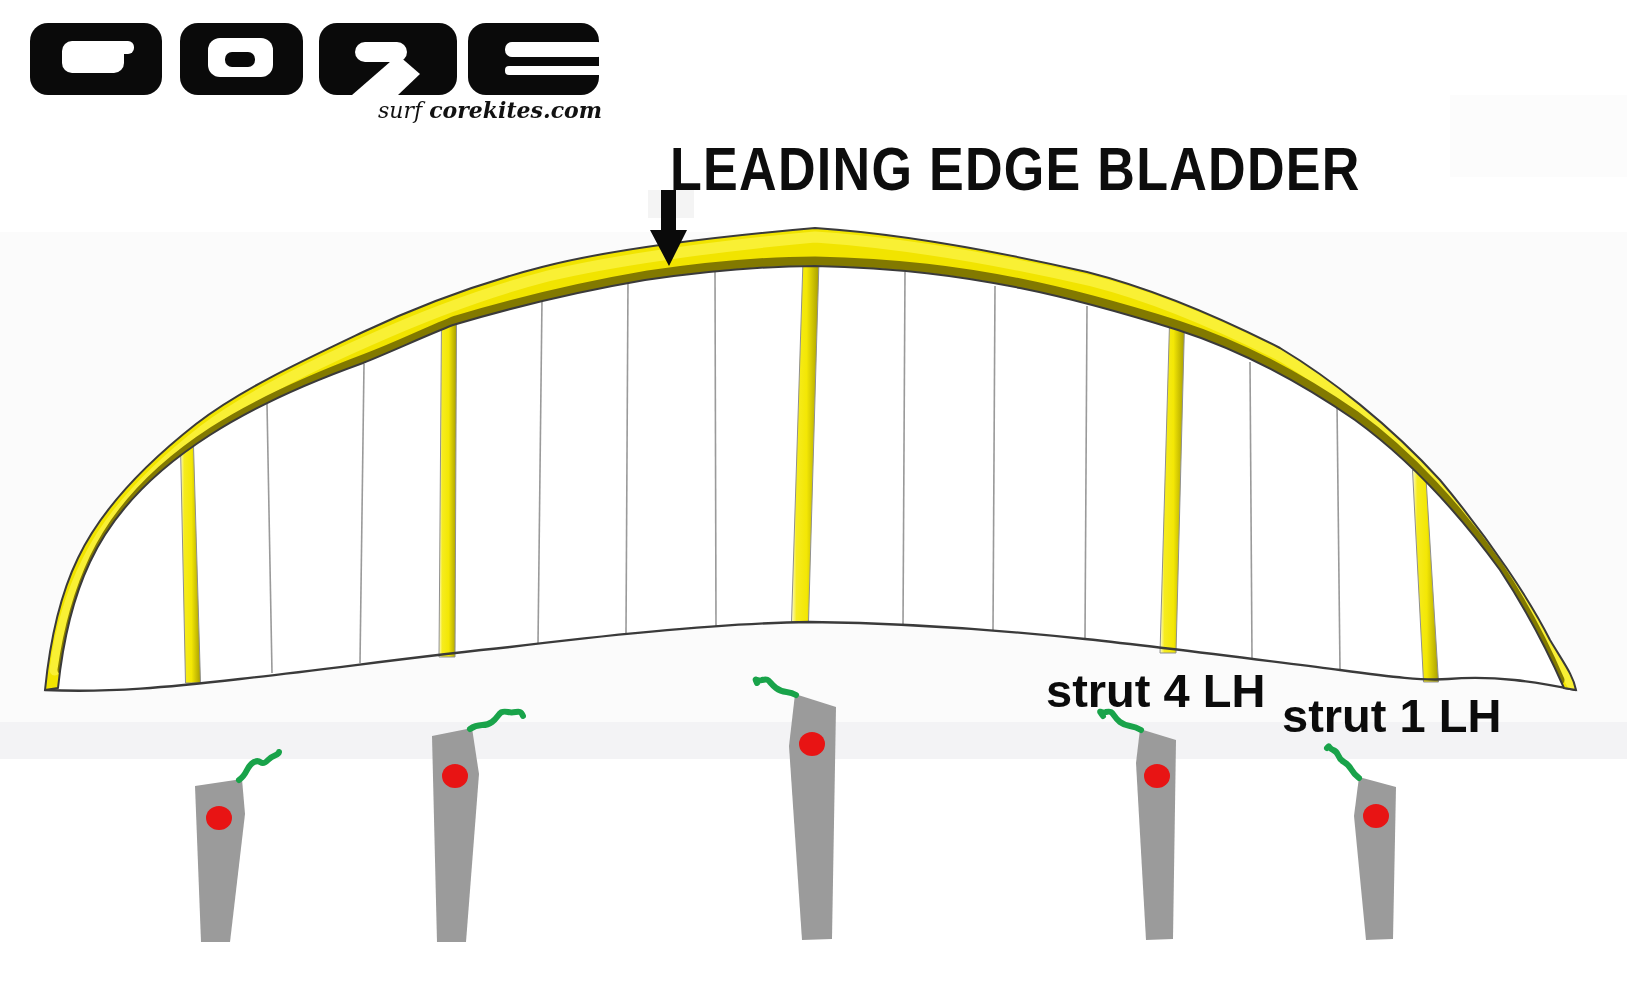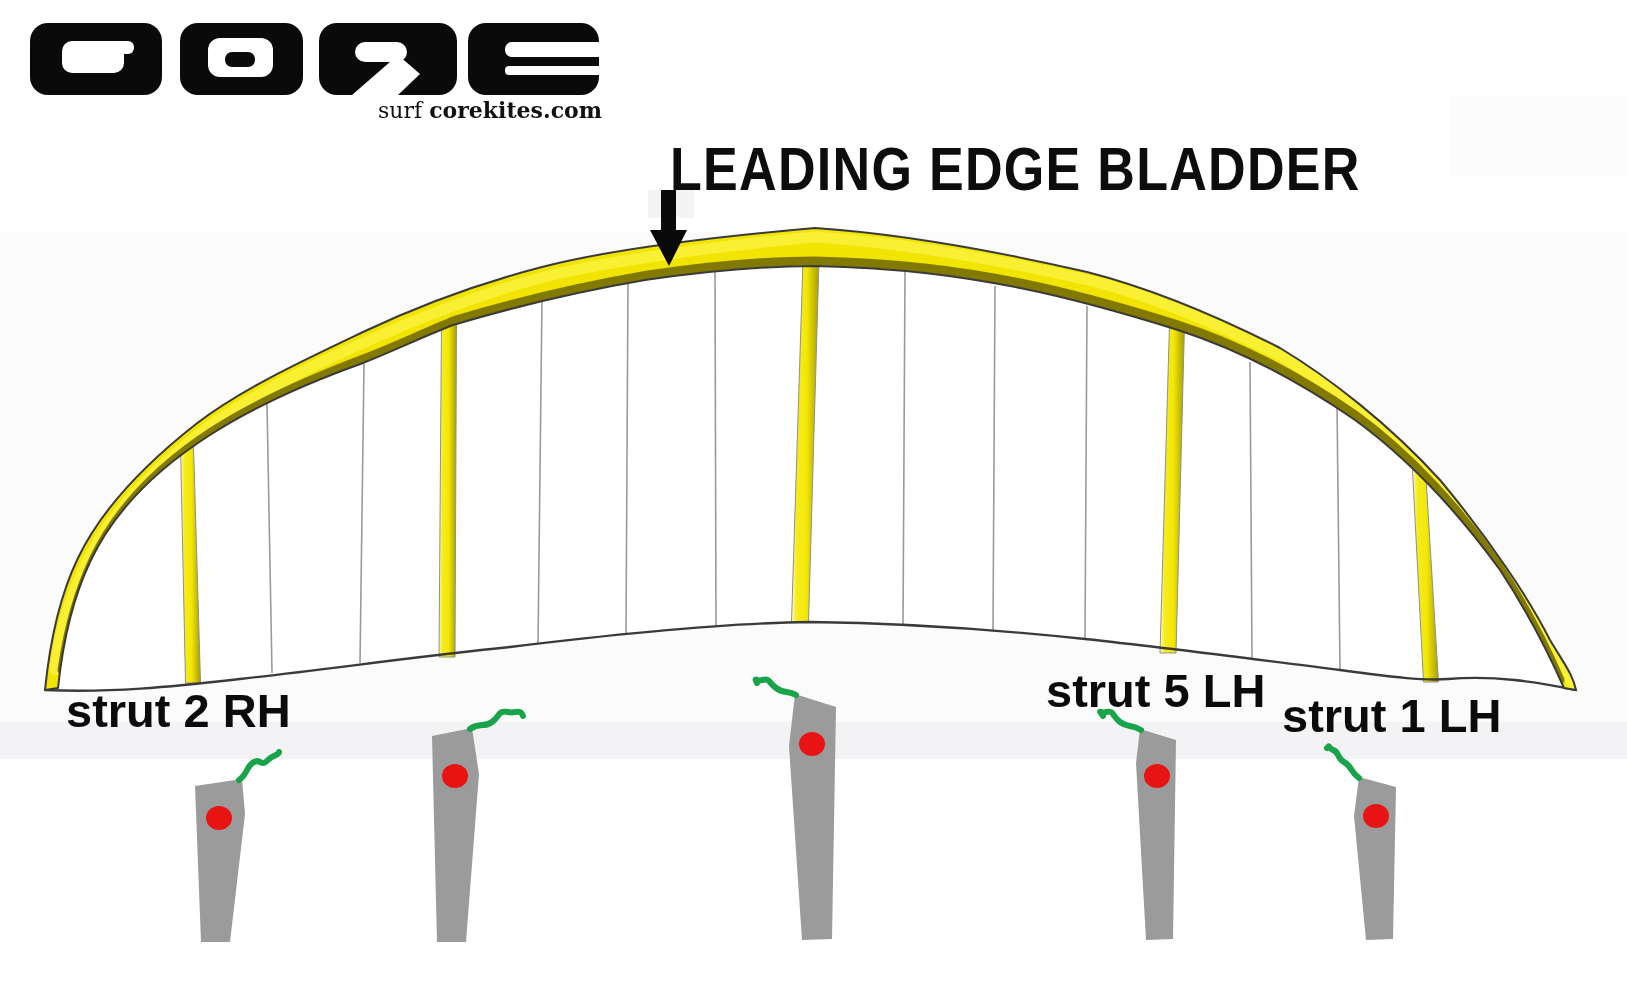--- a/index.html
+++ b/index.html
@@ -6,21 +6,21 @@
   body{width:1627px;height:992px;position:relative;overflow:hidden;
        font-family:"Liberation Sans",sans-serif;}
   #stage{position:absolute;left:0;top:0;width:1627px;height:992px;}
   svg{position:absolute;left:0;top:0;display:block;}
   .lbl{position:absolute;color:#0b0b0b;font-weight:bold;font-size:47px;
        line-height:1;white-space:nowrap;}
   .title{position:absolute;color:#0d0d0d;font-weight:800;font-size:62px;
        line-height:1;white-space:nowrap;letter-spacing:1.5px;
        transform:scaleX(0.84);transform-origin:0 0;}
   .tagline{position:absolute;left:340px;top:98px;width:262px;text-align:right;
-       font-family:"DejaVu Serif","Liberation Serif",serif;
+       font-family:"DejaVu Serif","Liberation Serif",serif;font-style:italic;
        font-size:22px;color:#111;line-height:1.1;white-space:nowrap;}
   .tagline b{font-weight:bold;}
 </style>
 </head>
 <body>
 
 <div id="stage">
 
 <svg width="1627" height="992" viewBox="0 0 1627 992" aria-label="LEADING EDGE BLADDER">
   <defs>
@@ -127,21 +127,20 @@
       <rect x="505" y="42" width="100" height="15" rx="7" fill="#ffffff"></rect>
       <rect x="505" y="66" width="100" height="9" rx="4" fill="#ffffff"></rect>
     </g>
   </g>
 </svg>
 
 <div class="tagline"><span>surf</span>&nbsp;<b>corekites.com</b></div>
 
 <div class="title" style="left:670px;top:138px">LEADING EDGE BLADDER</div>
 
-<div class="lbl" style="left:66px;top:687px">strut 2 RH</div>
 
 
 
-<div class="lbl" style="left:1046px;top:667px">strut 5 LH</div>
+<div class="lbl" style="left:1046px;top:667px">strut 4 LH</div>
 
 <div class="lbl" style="left:1282px;top:692px">strut 1 LH</div>
 
 </div>
 
 </body></html>

